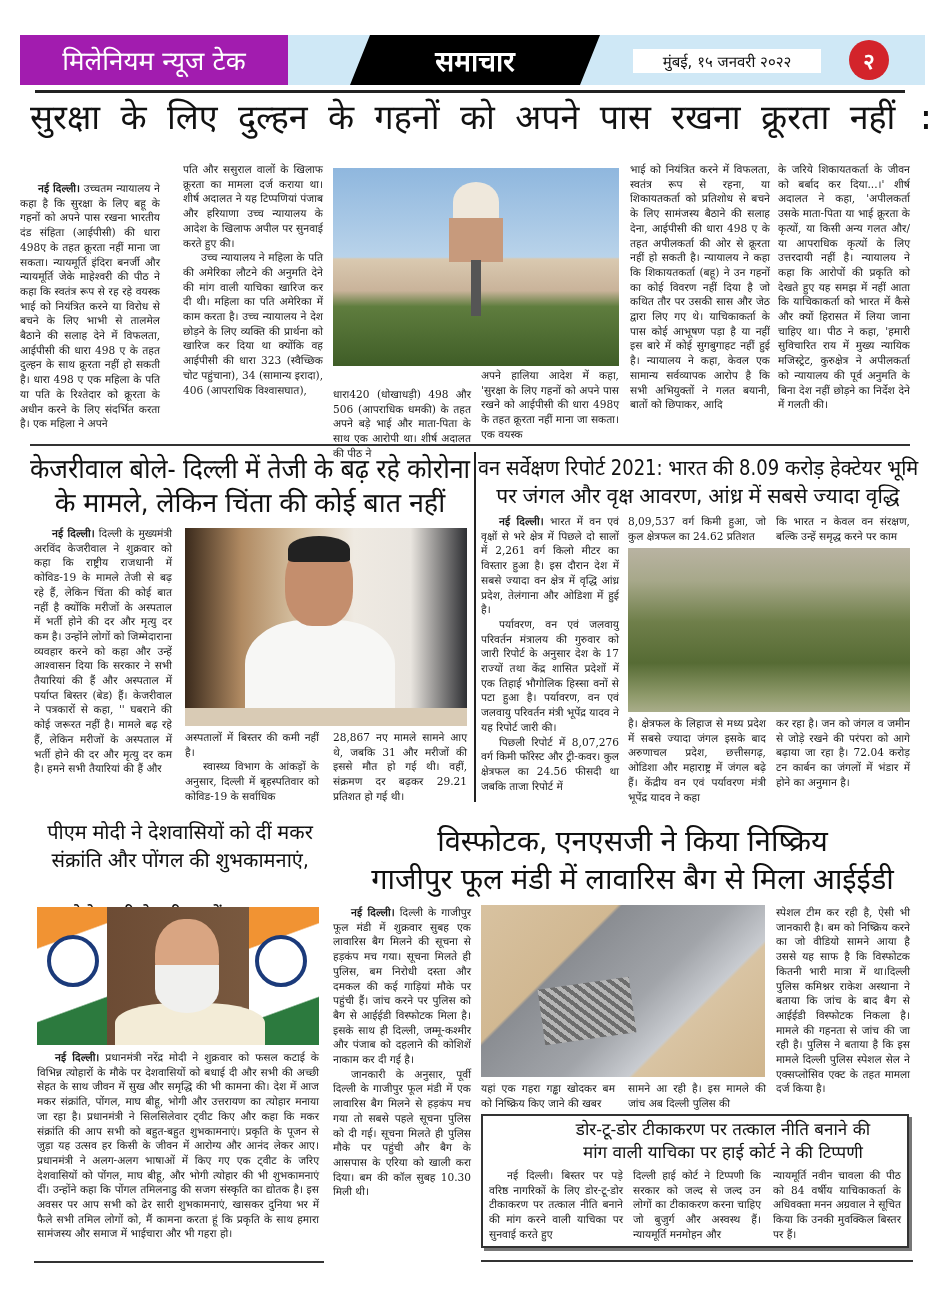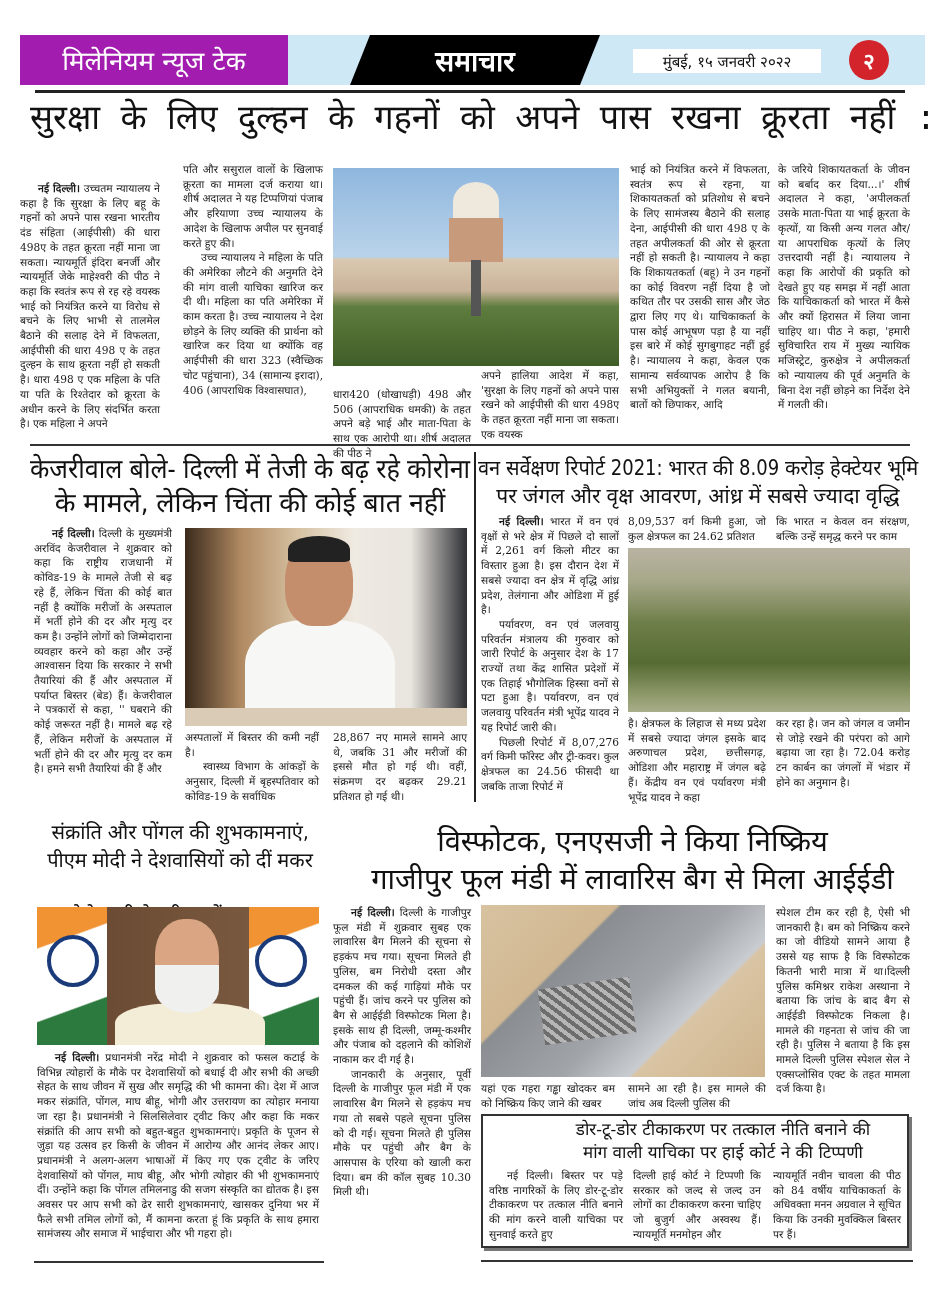--- a/index.html
+++ b/index.html
@@ -141,22 +141,22 @@
 </div>
 <div class="abs photo ph-forest" style="left:628px; top:548px; width:282px; height:164px;"></div>
 <div class="abs col" style="left:628px; top:716px; width:138px;">
   <p style="text-indent:0">है। क्षेत्रफल के लिहाज से मध्य प्रदेश में सबसे ज्यादा जंगल इसके बाद अरुणाचल प्रदेश, छत्तीसगढ़, ओडिशा और महाराष्ट्र में जंगल बढ़े हैं। केंद्रीय वन एवं पर्यावरण मंत्री भूपेंद्र यादव ने कहा</p>
 </div>
 <div class="abs col" style="left:776px; top:716px; width:134px;">
   <p style="text-indent:0">कर रहा है। जन को जंगल व जमीन से जोड़े रखने की परंपरा को आगे बढ़ाया जा रहा है। 72.04 करोड़ टन कार्बन का जंगलों में भंडार में होने का अनुमान है।</p>
 </div>
 
 <div class="abs headline" style="left:30px; top:818px; width:300px; font-size:20px; line-height:28px;">
+  <div style="white-space:nowrap;">पीएम मोदी ने देशवासियों को दीं मकर</div>
   <div style="white-space:nowrap;">संक्रांति और पोंगल की शुभकामनाएं,</div>
-  <div style="white-space:nowrap;">पीएम मोदी ने देशवासियों को दीं मकर</div>
   <div style="white-space:nowrap;margin-top:27px;">बोले-सभी के जीवन में आए सुख</div>
 </div>
 <div class="abs photo ph-modi" style="left:37px; top:907px; width:282px; height:138px;">
   <div class="flagL"></div>
     <div class="flagR"></div>
     <div class="chakraL"></div>
     <div class="chakraR"></div>
   <div class="body"></div>
     <div class="face"></div>
     <div class="beard"></div>

